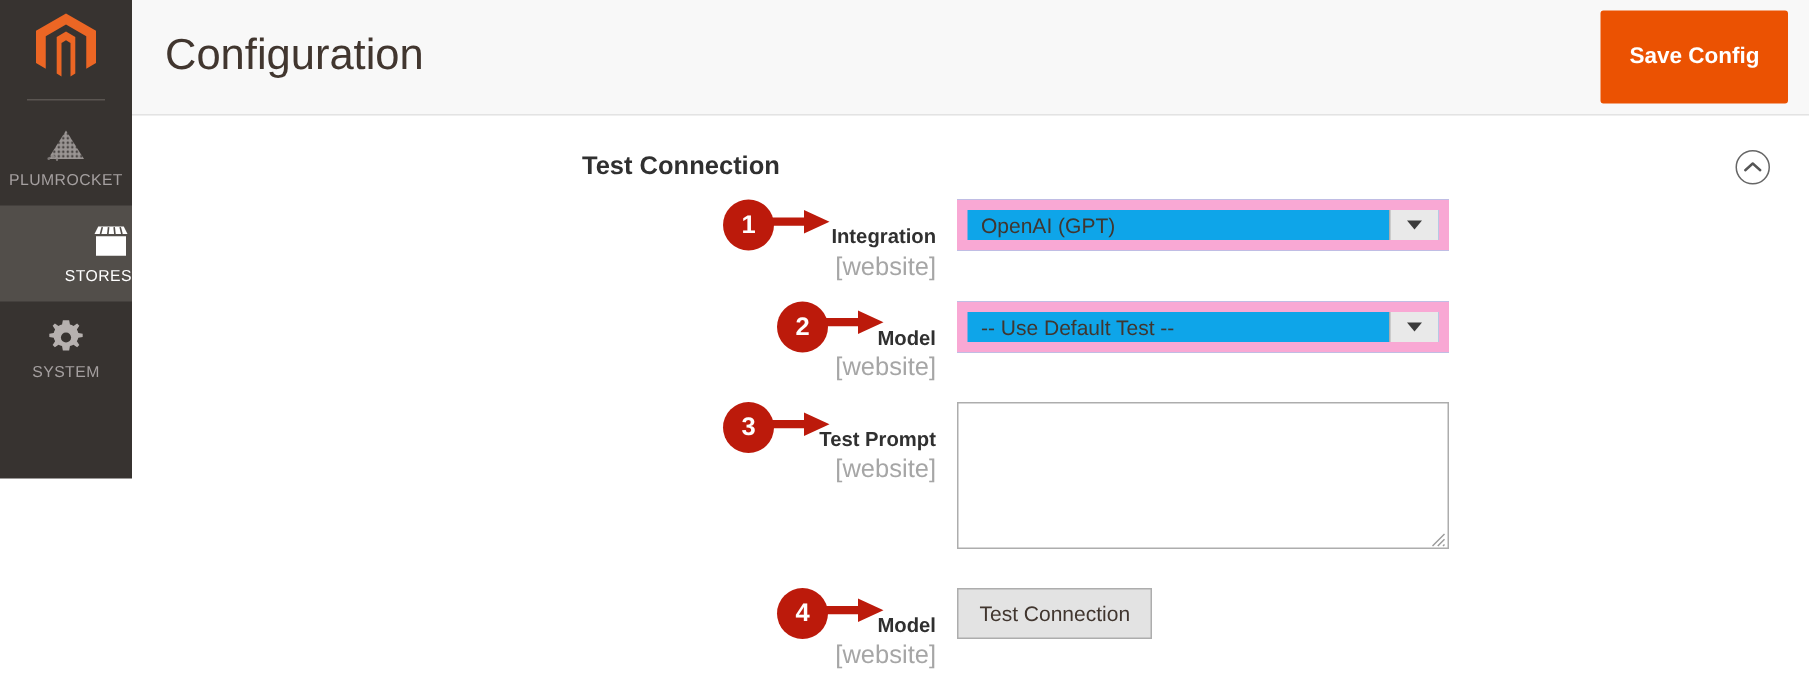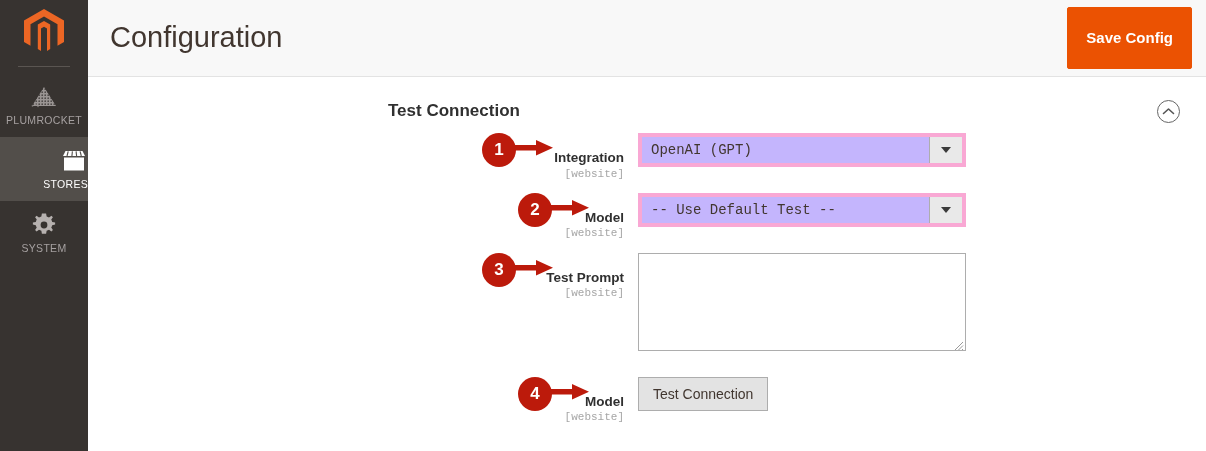--- a/index.html
+++ b/index.html
@@ -17,21 +17,21 @@
     width: 1206px;
     height: 451px;
     display: flex;
     background: #ffffff;
   }
 
   
   .sidebar {
     width: 88px;
     min-width: 88px;
-    height: 451px;
+    height: 319px;
     background: #373330;
     display: flex;
     flex-direction: column;
     align-items: center;
     position: relative;
   }
   .logo-wrap {
     width: 88px;
     height: 66px;
     display: flex;
@@ -157,23 +157,23 @@
   .field-label {
     font-size: 13.5px;
     font-weight: bold;
     color: #303030;
     font-family: "Liberation Sans", sans-serif;
     line-height: 1.15;
     display: block;
     margin-top: 11px;
   }
   .field-scope {
-    font-size: 11px;
+    font-size: 17px;
     color: #a6a6a6;
-    font-family: Liberation Mono, monospace;
+    font-family: Liberation Sans, sans-serif;
     display: block;
     line-height: 1.3;
     margin-top: 1px;
   }
 
   .control-col { padding-top: 0; }
 
   
   .annot {
     position: absolute;
@@ -196,25 +196,25 @@
   }
   .arrow {
     display: block;
     margin-left: -4px;
   }
 
   
   .mage-select {
     width: 328px;
     height: 34px;
-    border: 4px solid #f9a8d4;
-    background: #c4b5fd;
+    border: 7px solid #f9a8d4;
+    background: #0ea5e9;
     display: flex;
     align-items: stretch;
-    font-family: Liberation Mono, monospace;
+    font-family: Liberation Sans, sans-serif;
     cursor: pointer;
   }
   .mage-select .sel-value {
     flex: 1;
     display: flex;
     align-items: center;
     padding-left: 9px;
     font-size: 14px;
     color: #41362f;
     white-space: nowrap;

